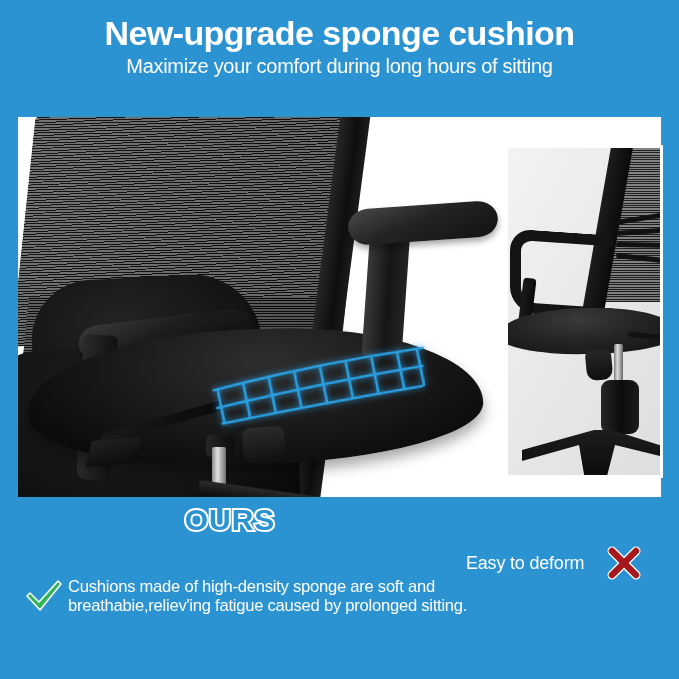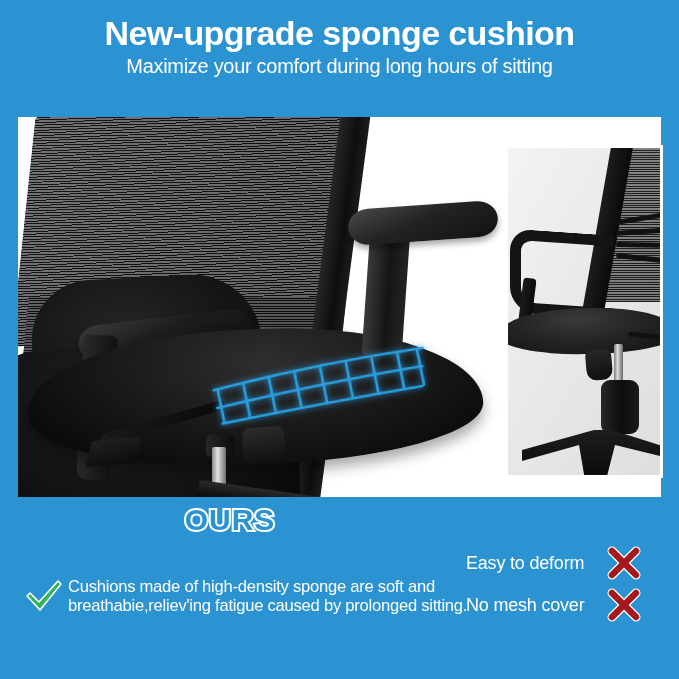--- a/index.html
+++ b/index.html
@@ -341,30 +341,17 @@
               <line x1="31" y1="7" x2="7" y2="31"></line>
           </g>
           <g stroke="#a5191c" stroke-width="6.5" stroke-linecap="round">
             <line x1="7" y1="7" x2="31" y2="31"></line>
               <line x1="31" y1="7" x2="7" y2="31"></line>
           </g>
         </svg>
       </div>
 
 
-      <div class="others-row">
-        <div class="others-text">No mesh cover</div>
-        <svg class="cross" viewBox="0 0 38 38">
-          <g stroke="#ffffff" stroke-width="9" stroke-linecap="round">
-            <line x1="7" y1="7" x2="31" y2="31"></line>
-              <line x1="31" y1="7" x2="7" y2="31"></line>
-          </g>
-          <g stroke="#a5191c" stroke-width="6.5" stroke-linecap="round">
-            <line x1="7" y1="7" x2="31" y2="31"></line>
-              <line x1="31" y1="7" x2="7" y2="31"></line>
-          </g>
-        </svg>
-      </div>
 
     </div>
   </div>
 
 </div>
 
 </body></html>

